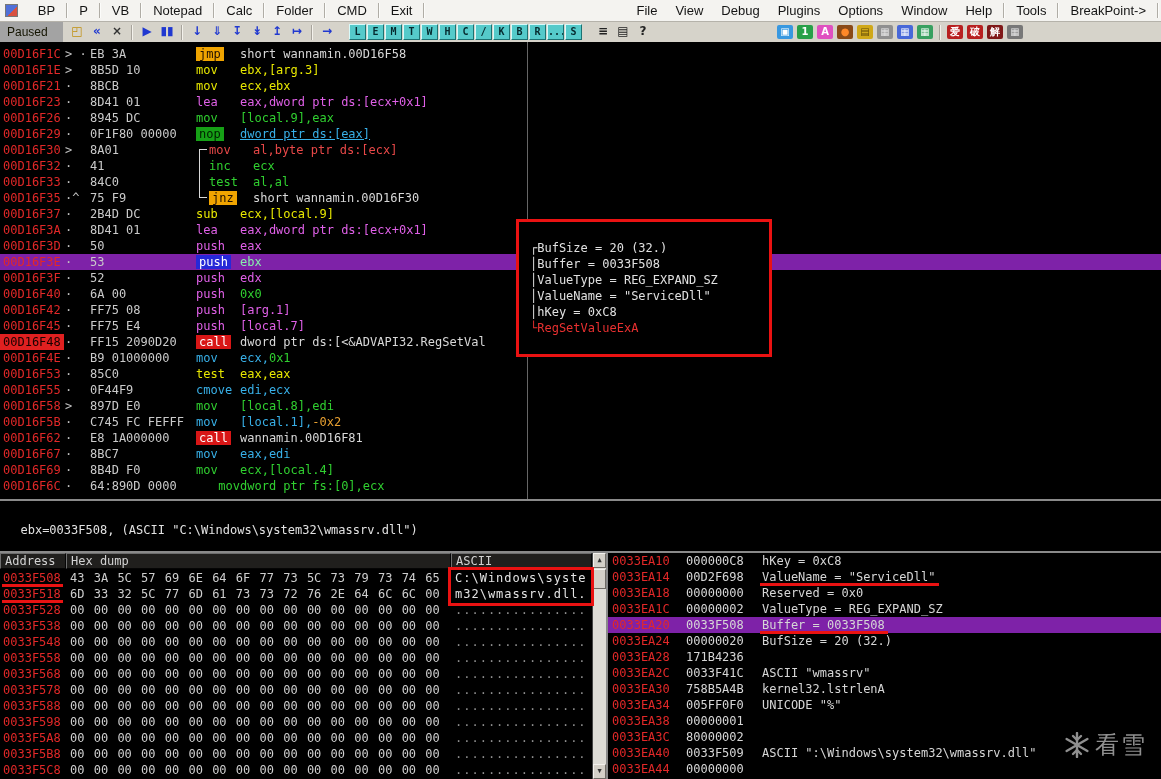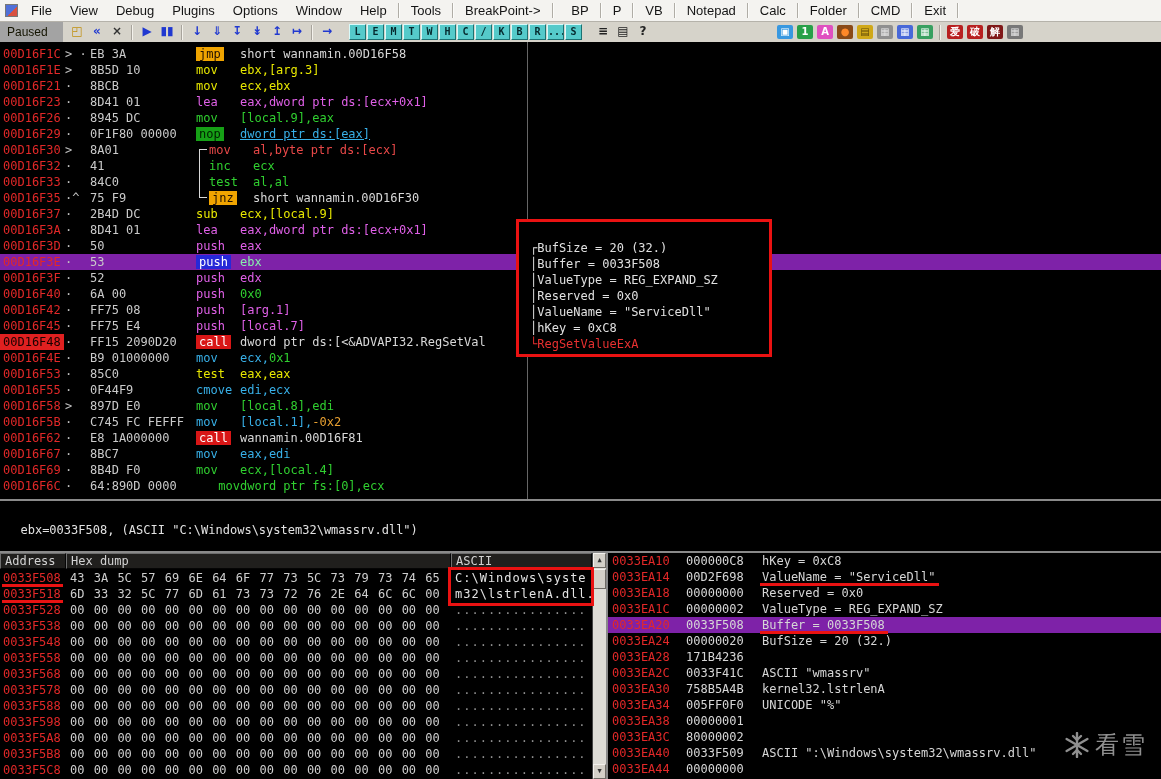--- a/index.html
+++ b/index.html
@@ -100,50 +100,50 @@
   .runder{position:absolute;height:3px;background:#ea1212}
   #watermark{position:absolute;left:1064px;top:729px;display:flex;align-items:center;gap:5px;
     color:#9c9c9c;font-family:"DejaVu Sans",sans-serif;opacity:.92;z-index:41}
   #wm-text{font-size:24px;letter-spacing:2px}
 </style>
 </head>
 <body>
 
 <div id="menubar">
   <div id="appicon"></div>
+  <div id="menu-right">
+      <div class="mitem">BP</div>
+      <div class="msep"></div>
+      <div class="mitem">P</div>
+      <div class="msep"></div>
+      <div class="mitem">VB</div>
+      <div class="msep"></div>
+      <div class="mitem">Notepad</div>
+      <div class="msep"></div>
+      <div class="mitem">Calc</div>
+      <div class="msep"></div>
+      <div class="mitem">Folder</div>
+      <div class="msep"></div>
+      <div class="mitem">CMD</div>
+      <div class="msep"></div>
+      <div class="mitem">Exit</div>
+      <div class="msep"></div>
+    </div>
   <div id="menu-items">
       <div class="mitem">File</div>
       <div class="mitem">View</div>
       <div class="mitem">Debug</div>
       <div class="mitem">Plugins</div>
       <div class="mitem">Options</div>
       <div class="mitem">Window</div>
       <div class="mitem">Help</div>
       <div class="msep"></div>
       <div class="mitem">Tools</div>
       <div class="msep"></div>
       <div class="mitem">BreakPoint-&gt;</div>
-      <div class="msep"></div>
-    </div>
-  <div id="menu-right">
-      <div class="mitem">BP</div>
-      <div class="msep"></div>
-      <div class="mitem">P</div>
-      <div class="msep"></div>
-      <div class="mitem">VB</div>
-      <div class="msep"></div>
-      <div class="mitem">Notepad</div>
-      <div class="msep"></div>
-      <div class="mitem">Calc</div>
-      <div class="msep"></div>
-      <div class="mitem">Folder</div>
-      <div class="msep"></div>
-      <div class="mitem">CMD</div>
-      <div class="msep"></div>
-      <div class="mitem">Exit</div>
       <div class="msep"></div>
     </div>
 </div>
 
 <div id="toolbar">
   <div id="paused">Paused</div>
   <div id="tb-left">
       <div class="tico" style="color: rgb(192, 144, 16);">◰</div>
       <div class="tico" style="color: rgb(32, 56, 208);">«</div>
       <div class="tico" style="color: rgb(51, 51, 51);">×</div>
@@ -369,21 +369,20 @@
       </div>
     </div>
   <div id="col-div"></div>
   <div class="loop-v" style="top:107px;height:49px"></div>
   <div class="loop-h" style="top:107px"></div>
   <div class="loop-h" style="top:155px"></div>
   <div id="argbox">
       <div class="argline" style="color: rgb(224, 224, 224);">┌BufSize = 20 (32.)</div>
       <div class="argline" style="color: rgb(224, 224, 224);">│Buffer = 0033F508</div>
       <div class="argline" style="color: rgb(224, 224, 224);">│ValueType = REG_EXPAND_SZ</div>
-      <div class="argline" style="color: rgb(224, 224, 224);">│Reserved = 0x0</div>
       <div class="argline" style="color: rgb(224, 224, 224);">│ValueName = "ServiceDll"</div>
       <div class="argline" style="color: rgb(224, 224, 224);">│hKey = 0xC8</div>
       <div class="argline" style="color: rgb(232, 48, 48);">└RegSetValueExA</div>
     </div>
 </div>
 
 <div id="hs1" class="hsplit"></div>
 <div id="infopane">
   <span id="info-text">ebx=0033F508, (ASCII "C:\Windows\system32\wmassrv.dll")</span>
 </div>
@@ -397,21 +396,21 @@
     </div>
   <div id="dump-rows">
       <div class="dr" style="top: 17px;">
         <span class="da">0033F508</span>
         <span class="db"><span>43</span><span>3A</span><span>5C</span><span>57</span><span>69</span><span>6E</span><span>64</span><span>6F</span><span>77</span><span>73</span><span>5C</span><span>73</span><span>79</span><span>73</span><span>74</span><span>65</span></span>
         <span class="dasc">C:\Windows\syste</span>
       </div>
       <div class="dr" style="top: 33px;">
         <span class="da">0033F518</span>
         <span class="db"><span>6D</span><span>33</span><span>32</span><span>5C</span><span>77</span><span>6D</span><span>61</span><span>73</span><span>73</span><span>72</span><span>76</span><span>2E</span><span>64</span><span>6C</span><span>6C</span><span>00</span></span>
-        <span class="dasc">m32\lstrlenA.dll.</span>
+        <span class="dasc">m32\wmassrv.dll.</span>
       </div>
       <div class="dr" style="top: 49px;">
         <span class="da">0033F528</span>
         <span class="db"><span>00</span><span>00</span><span>00</span><span>00</span><span>00</span><span>00</span><span>00</span><span>00</span><span>00</span><span>00</span><span>00</span><span>00</span><span>00</span><span>00</span><span>00</span><span>00</span></span>
         <span class="dasc dots">................</span>
       </div>
       <div class="dr" style="top: 65px;">
         <span class="da">0033F538</span>
         <span class="db"><span>00</span><span>00</span><span>00</span><span>00</span><span>00</span><span>00</span><span>00</span><span>00</span><span>00</span><span>00</span><span>00</span><span>00</span><span>00</span><span>00</span><span>00</span><span>00</span></span>
         <span class="dasc dots">................</span>

